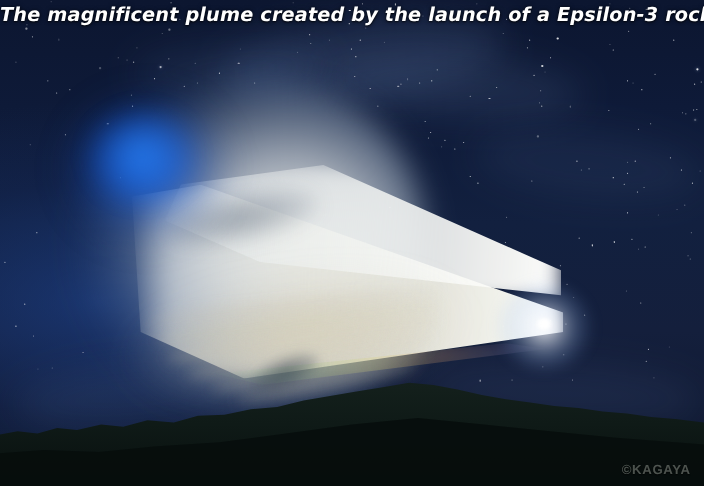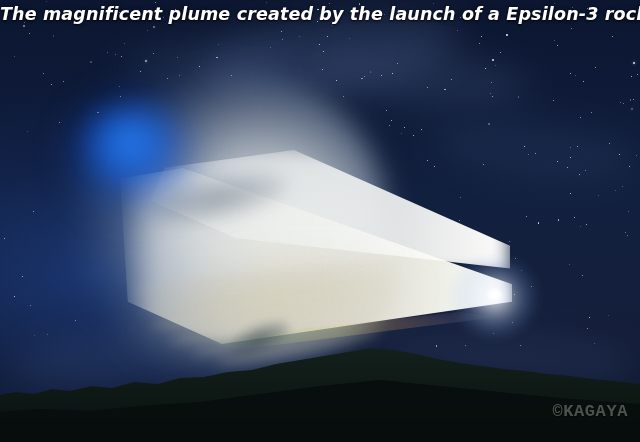--- a/index.html
+++ b/index.html
@@ -255,24 +255,24 @@
     letter-spacing: 0.15px;
     text-shadow: 0 1px 2px rgba(0,0,0,0.75), 0 0 4px rgba(0,0,0,0.5);
     white-space: nowrap;
     line-height: 24px;
   }
 
   
   .watermark {
     position: absolute;
     right: 12px;
-    bottom: 21px;
+    bottom: 8px;
     color: rgba(150,158,150,0.50);
-    font-family: Liberation Mono, monospace;
-    font-size: 17px;
+    font-family: Liberation Sans, sans-serif;
+    font-size: 12px;
     font-weight: bold;
     letter-spacing: 0.6px;
     text-shadow: 0 1px 1px rgba(0,0,0,0.6);
   }
 </style>
 </head>
 <body>
 
 <div id="photo">
 

